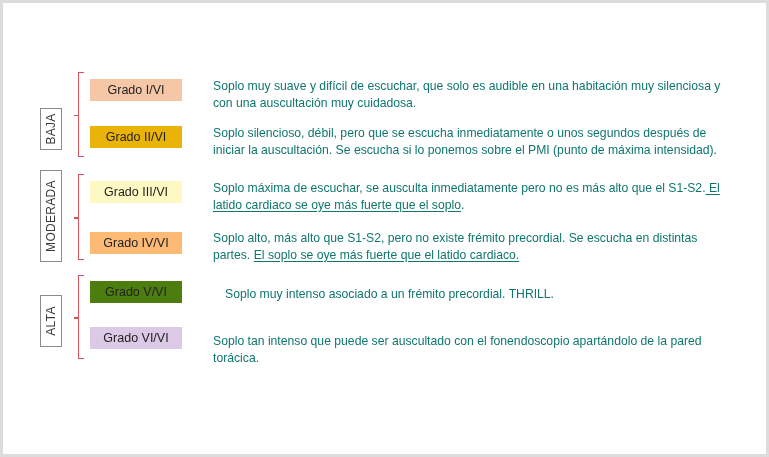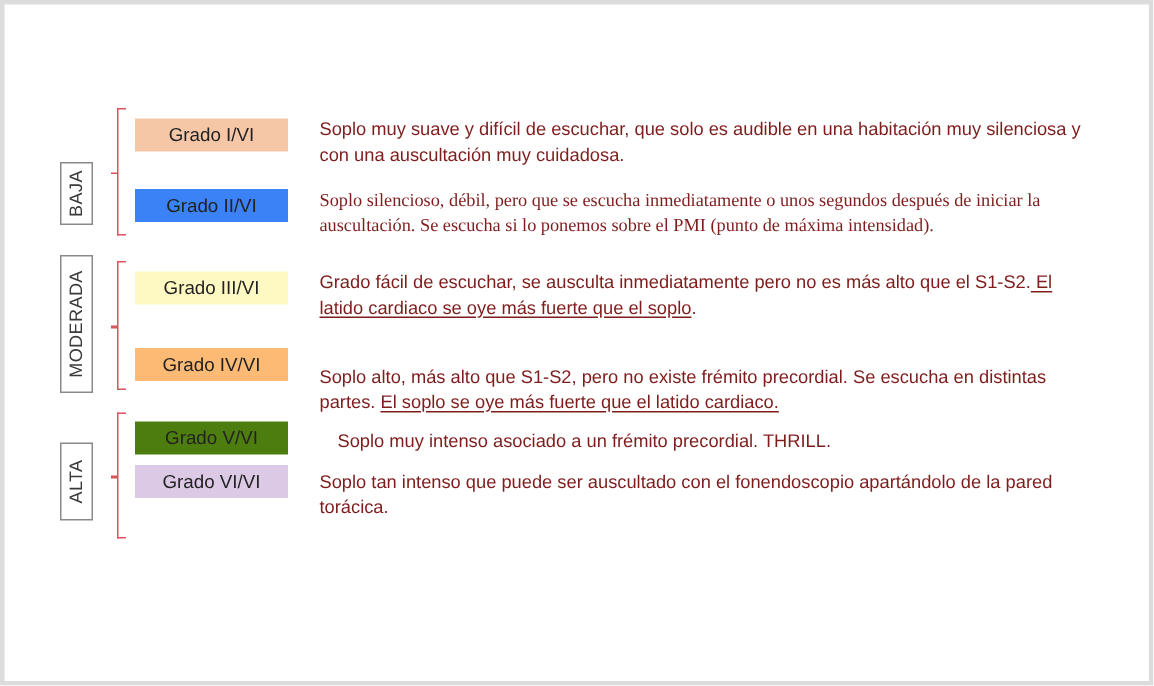--- a/index.html
+++ b/index.html
@@ -25,28 +25,28 @@
       position: absolute; left: 78px; width: 5px;
       border-left: 1.5px solid #d9535b;
       border-top: 1.5px solid #d9535b;
       border-bottom: 1.5px solid #d9535b;
     }
     .bracket .tick {
       position: absolute; left: -5px; top: 50%; width: 4px; height: 1.5px;
       background: #d9535b;
     }
     .grade {
-      position: absolute; left: 90px; width: 102px; height: 22px;
+      position: absolute; left: 90px; width: 92px; height: 22px;
       display: flex; align-items: center; justify-content: center;
       font-size: 12.5px; color: #222;
     }
     .desc {
       position: absolute; left: 213px; width: 520px;
       font-family: "Liberation Sans", sans-serif;
-      font-size: 12.2px; line-height: 16.5px; color: #7f1d1d;
+      font-size: 12.2px; line-height: 16.5px; color: #0f766e;
     }
     .desc u { text-decoration: underline; text-underline-offset: 2px; }
   </style>
 </head>
 <body>
 
 <div class="frame"></div>
 
 <div class="group-label" style="top:108px;height:40px;">
   <span>BAJA</span>
@@ -64,46 +64,46 @@
 <div class="bracket" style="top:174px;height:84px;">
     <div class="tick"></div>
   </div>
 <div class="bracket" style="top:275px;height:82px;">
     <div class="tick"></div>
   </div>
 
 <div class="grade" style="top:79px;background:#f6c7a7;">
     <span>Grado I/VI</span>
   </div>
-<div class="grade" style="top:126px;background:#3b82f6;">
+<div class="grade" style="top:126px;background:#eab308;">
     <span>Grado II/VI</span>
   </div>
 <div class="grade" style="top:181px;background:#fef9c3;">
     <span>Grado III/VI</span>
   </div>
 <div class="grade" style="top:232px;background:#fdba74;">
     <span>Grado IV/VI</span>
   </div>
 <div class="grade" style="top:281px;background:#4d7c0f;">
     <span>Grado V/VI</span>
   </div>
-<div class="grade" style="top:310px;background:#dcc9e6;">
+<div class="grade" style="top:327px;background:#dcc9e6;">
     <span>Grado VI/VI</span>
   </div>
 
 <div class="desc" style="top:78px;">
   <span>Soplo muy suave y difícil de escuchar, que solo es audible en una habitación muy silenciosa y con una auscultación muy cuidadosa.</span>
 </div>
-<div class="desc" style="top:125px;font-family:Liberation Serif, serif;">
+<div class="desc" style="top:125px;">
   <span>Soplo silencioso, débil, pero que se escucha inmediatamente o unos segundos después de iniciar la auscultación. Se escucha si lo ponemos sobre el PMI (punto de máxima intensidad).</span>
 </div>
 <div class="desc" style="top:180px;">
-  <span>Grado fácil de escuchar, se ausculta inmediatamente pero no es más alto que el S1-S2.</span><u> El latido cardiaco se oye más fuerte que el soplo</u><span>.</span>
+  <span>Soplo máxima de escuchar, se ausculta inmediatamente pero no es más alto que el S1-S2.</span><u> El latido cardiaco se oye más fuerte que el soplo</u><span>.</span>
 </div>
-<div class="desc" style="top:230px;margin-top:13px;">
+<div class="desc" style="top:230px;">
   <span>Soplo alto, más alto que S1-S2, pero no existe frémito precordial. Se escucha en distintas partes. </span><u>El soplo se oye más fuerte que el latido cardiaco.</u>
 </div>
 <div class="desc" style="top:286px;margin-left:12px;">
   <span>Soplo muy intenso asociado a un frémito precordial. THRILL.</span>
 </div>
-<div class="desc" style="top:313px;">
+<div class="desc" style="top:333px;">
   <span>Soplo tan intenso que puede ser auscultado con el fonendoscopio apartándolo de la pared torácica.</span>
 </div>
 
 </body></html>

